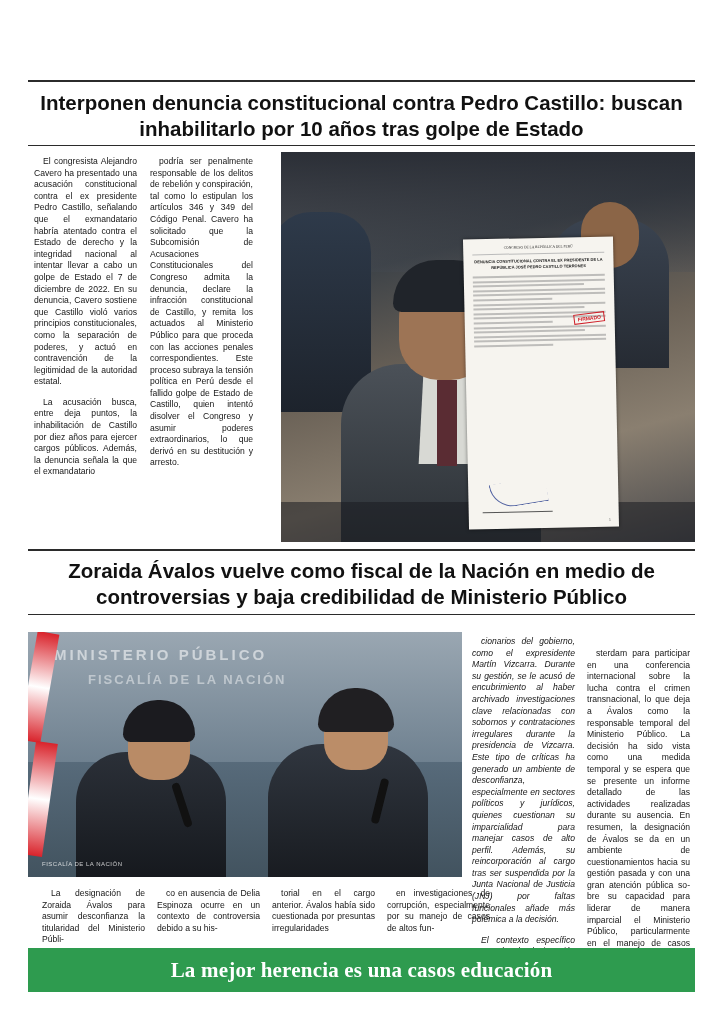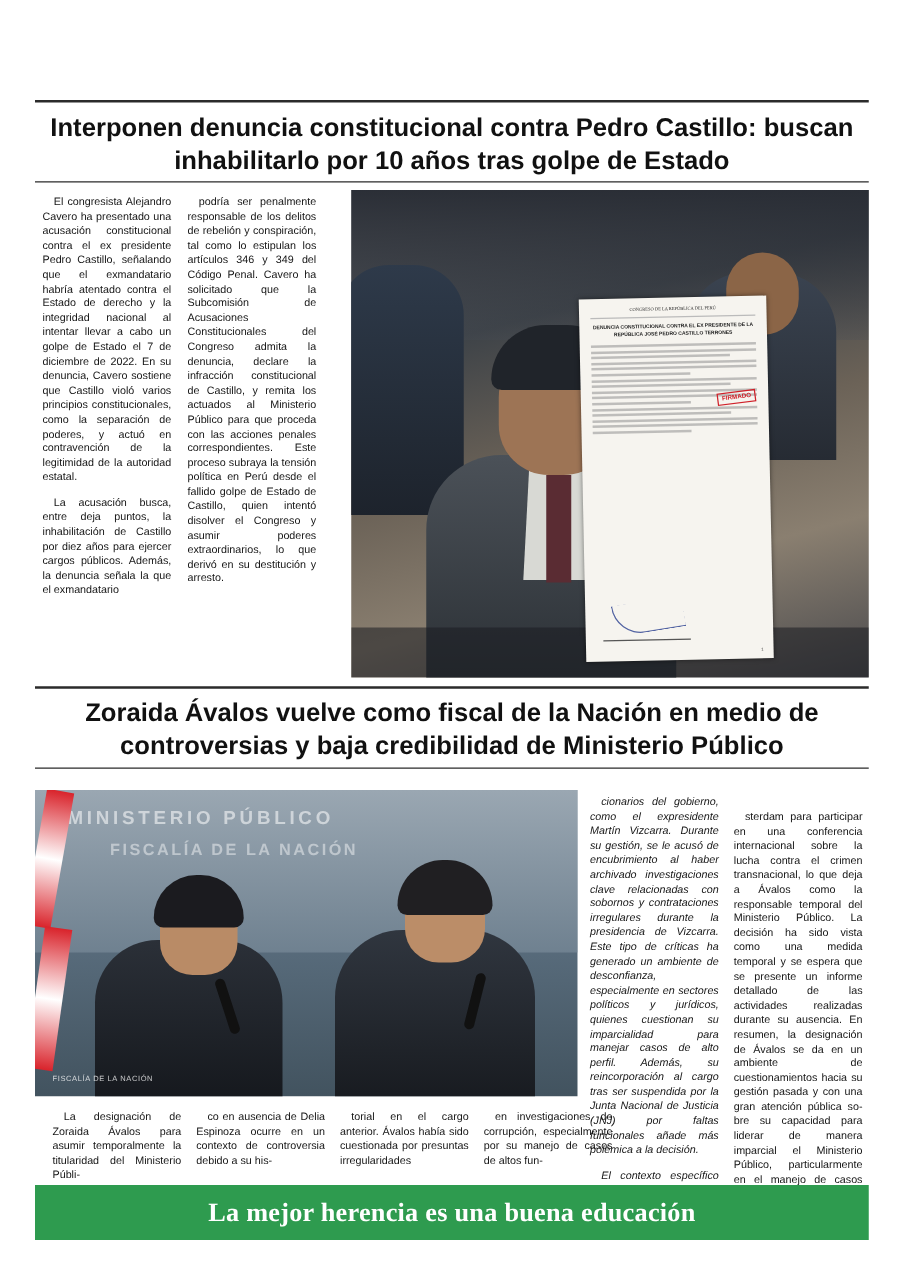--- a/index.html
+++ b/index.html
@@ -499,37 +499,37 @@
       <div class="p2-mic p2-mic-a"></div>
       <div class="p2-person p2-body-b"></div>
       <div class="p2-sash-b"></div>
       <div class="p2-person p2-head-b"></div>
       <div class="p2-person p2-hair-b"></div>
       <div class="p2-mic p2-mic-b"></div>
       <div class="p2-caption">FISCALÍA DE LA NACIÓN</div>
     </div>
 
     <div class="art2-col a2c1">
-      <p>La designación de Zoraida Ávalos para asumir temporalmente la titularidad del Ministerio Públi-</p>
+      <p>La designación de Zoraida Ávalos para asumir desconfianza la titularidad del Ministerio Públi-</p>
     </div>
     <div class="art2-col a2c2">
       <p>co en ausencia de Delia Espinoza ocurre en un contexto de controversia debido a su his-</p>
     </div>
     <div class="art2-col a2c3">
       <p>torial en el cargo anterior. Ávalos había sido cuestionada por presuntas irregularidades</p>
     </div>
     <div class="art2-col a2c4">
       <p>en investigaciones de corrupción, especialmente por su manejo de casos de altos fun-</p>
     </div>
     <div class="art2-col a2c5">
       <p>cionarios del gobierno, como el expresidente Martín Vizcarra. Durante su gestión, se le acusó de encubrimiento al haber archivado investigaciones clave relacionadas con sobornos y contrataciones irregulares durante la presidencia de Vizcarra. Este tipo de críticas ha generado un ambiente de desconfianza, especialmente en sectores políticos y jurídicos, quienes cuestionan su imparcialidad para manejar casos de alto perfil. Además, su reincorporación al cargo tras ser suspendida por la Junta Nacional de Justicia (JNJ) por faltas funcionales añade más polémica a la decisión.</p>
       <p>El contexto específico que rodea la designación también incluye la ausencia de Espinoza, quien viajó a Ám-</p>
     </div>
     <div class="art2-col a2c6">
       <p>sterdam para participar en una conferencia internacional sobre la lucha contra el crimen transnacional, lo que deja a Ávalos como la responsable temporal del Ministerio Público. La decisión ha sido vista como una medida temporal y se espera que se presente un informe detallado de las actividades realizadas durante su ausencia. En resumen, la designación de Ávalos se da en un ambiente de cuestionamientos hacia su gestión pasada y con una gran atención pública so-bre su capacidad para liderar de manera imparcial el Ministerio Público, particularmente en el manejo de casos sensibles de corrupción.</p>
     </div>
   </div>
 
   <div class="footer-banner">
-    <span>La mejor herencia es una buena educación</span>
+    <span>La mejor herencia es una casos educación</span>
   </div>
 
 </div>
 
 </body></html>

